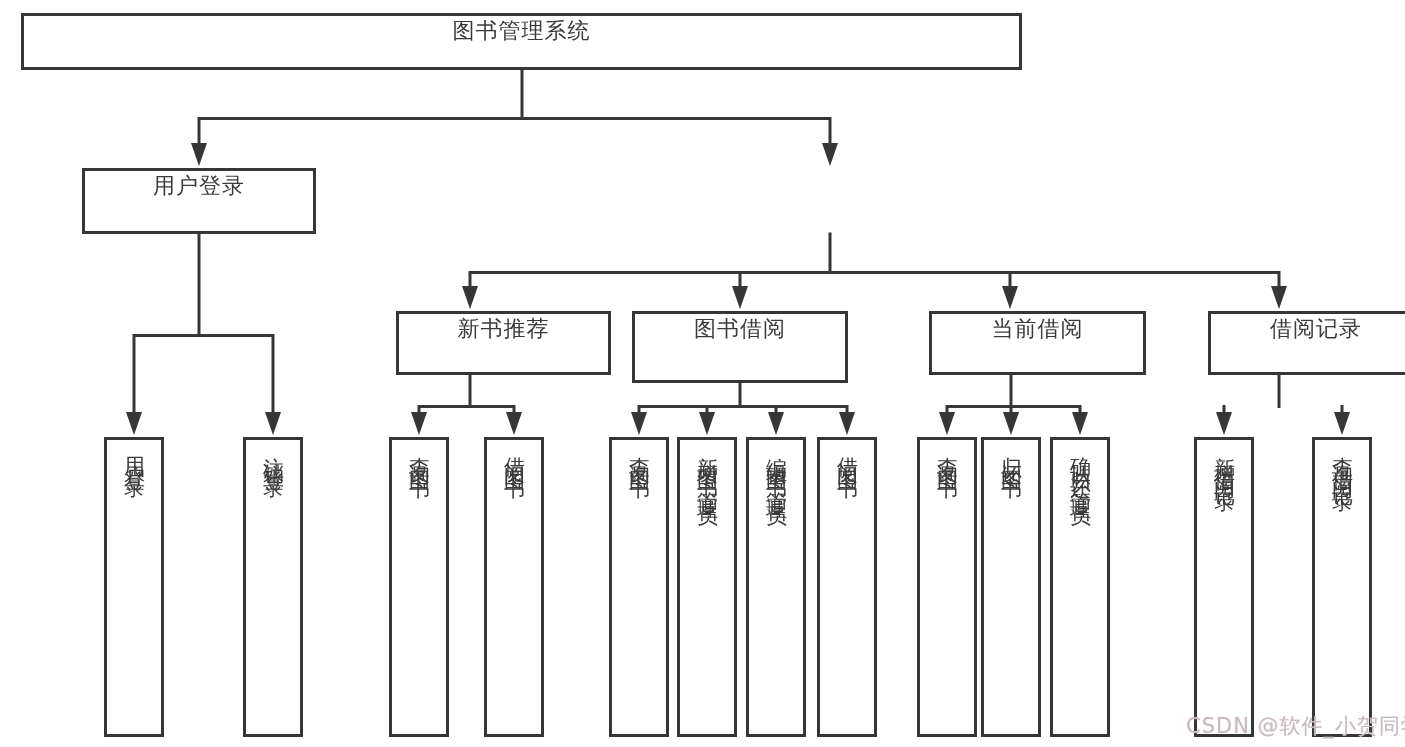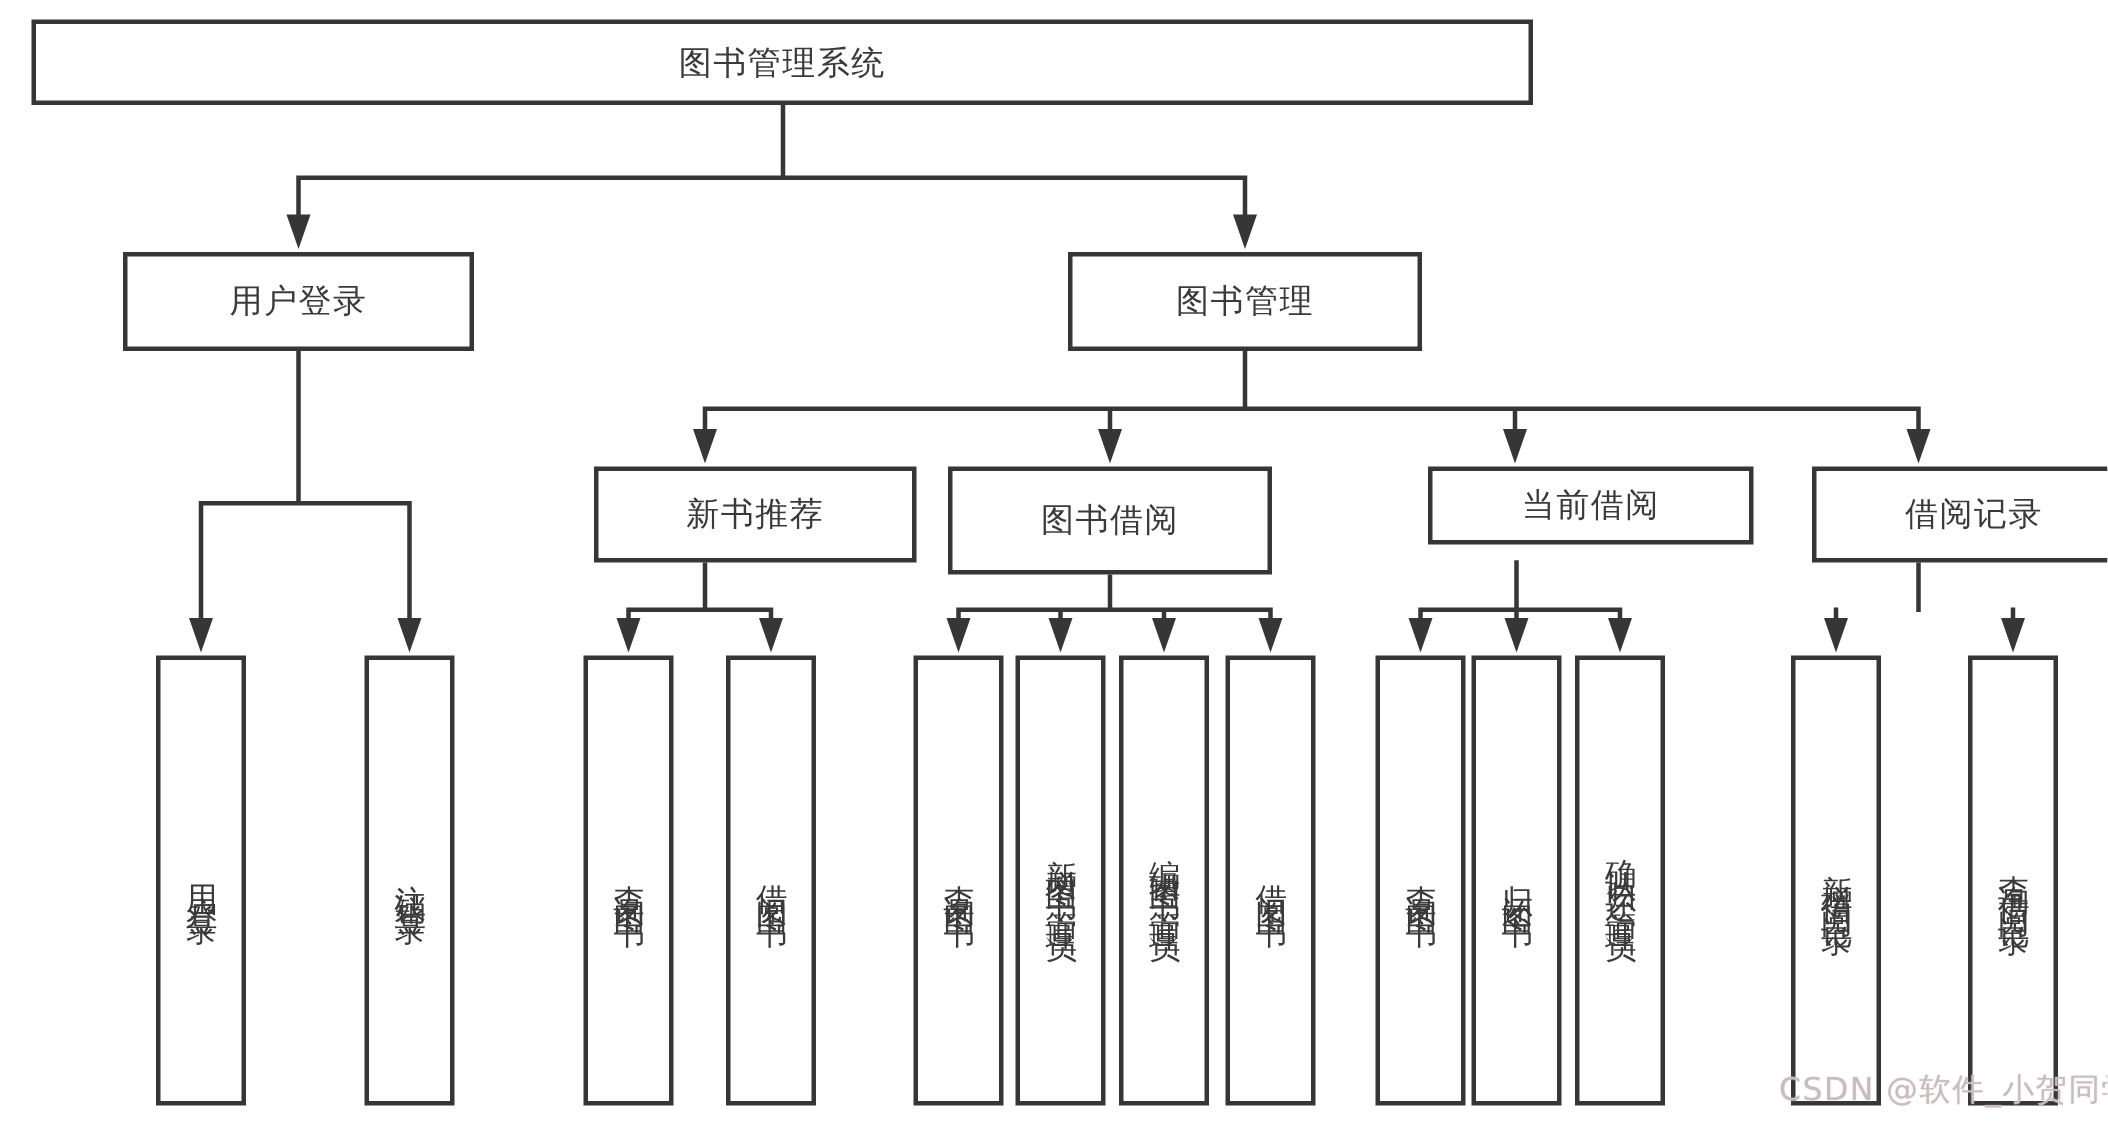--- a/index.html
+++ b/index.html
@@ -9,21 +9,20 @@
     background:#fff;
     font-family:"DejaVu Sans","Liberation Sans",sans-serif;
     overflow:hidden;
   }
   .node{
     position:absolute;
     box-sizing:border-box;
     border:3px solid #363636;
     background:#fff;
     display:flex;
-    align-items:center;
     justify-content:center;
     color:#3a3a3a;
   }
   .h-node{font-size:22px;letter-spacing:1px;}
   .v-node{font-size:21px;}
   .v-node .vtext{
     writing-mode:vertical-rl;
     text-orientation:mixed;
     letter-spacing:7px;
     line-height:1;
@@ -40,21 +39,21 @@
     letter-spacing:1px;
     white-space:nowrap;
     text-shadow:0 0 1px #e5c9ce;
   }
   
   #n-root{left:21px;top:13px;width:1001px;height:57px;}
   #n-user-login-group{left:82px;top:168px;width:234px;height:66px;}
   #n-book-management{left:712px;top:168px;width:236px;height:66px;}
   #n-new-book-recommend{left:363px;top:311px;width:215px;height:64px;margin-left:33px;}
   #n-book-borrow{left:632px;top:311px;width:216px;height:72px;}
-  #n-current-borrow{left:952px;top:311px;width:217px;height:52px;}
+  #n-current-borrow{left:929px;top:311px;width:217px;height:64px;}
   #n-borrow-records{left:1171px;top:311px;width:216px;height:64px;margin-left:37px;}
   .leaf{top:437px;width:60px;height:300px;}
   #leaf-0{left:104px;} #leaf-1{left:243px;} #leaf-2{left:389px;}
   #leaf-3{left:484px;} #leaf-4{left:609px;} #leaf-5{left:677px;}
   #leaf-6{left:746px;} #leaf-7{left:817px;} #leaf-8{left:917px;}
   #leaf-9{left:981px;} #leaf-10{left:1050px;} #leaf-11{left:1194px;}
   #leaf-12{left:1312px;}
 </style>
 </head>
 <body>
@@ -116,23 +115,20 @@
     </g>
   </svg>
 
   <div id="n-root" class="node h-node">
     <span>图书管理系统</span>
   </div>
 
   <div id="n-user-login-group" class="node h-node">
     <span>用户登录</span>
   </div>
-  <div id="n-book-management" class="node h-node">
-    <span>图书管理</span>
-  </div>
 
   <div id="n-new-book-recommend" class="node h-node">
     <span>新书推荐</span>
   </div>
   <div id="n-book-borrow" class="node h-node">
     <span>图书借阅</span>
   </div>
   <div id="n-current-borrow" class="node h-node">
     <span>当前借阅</span>
   </div>

